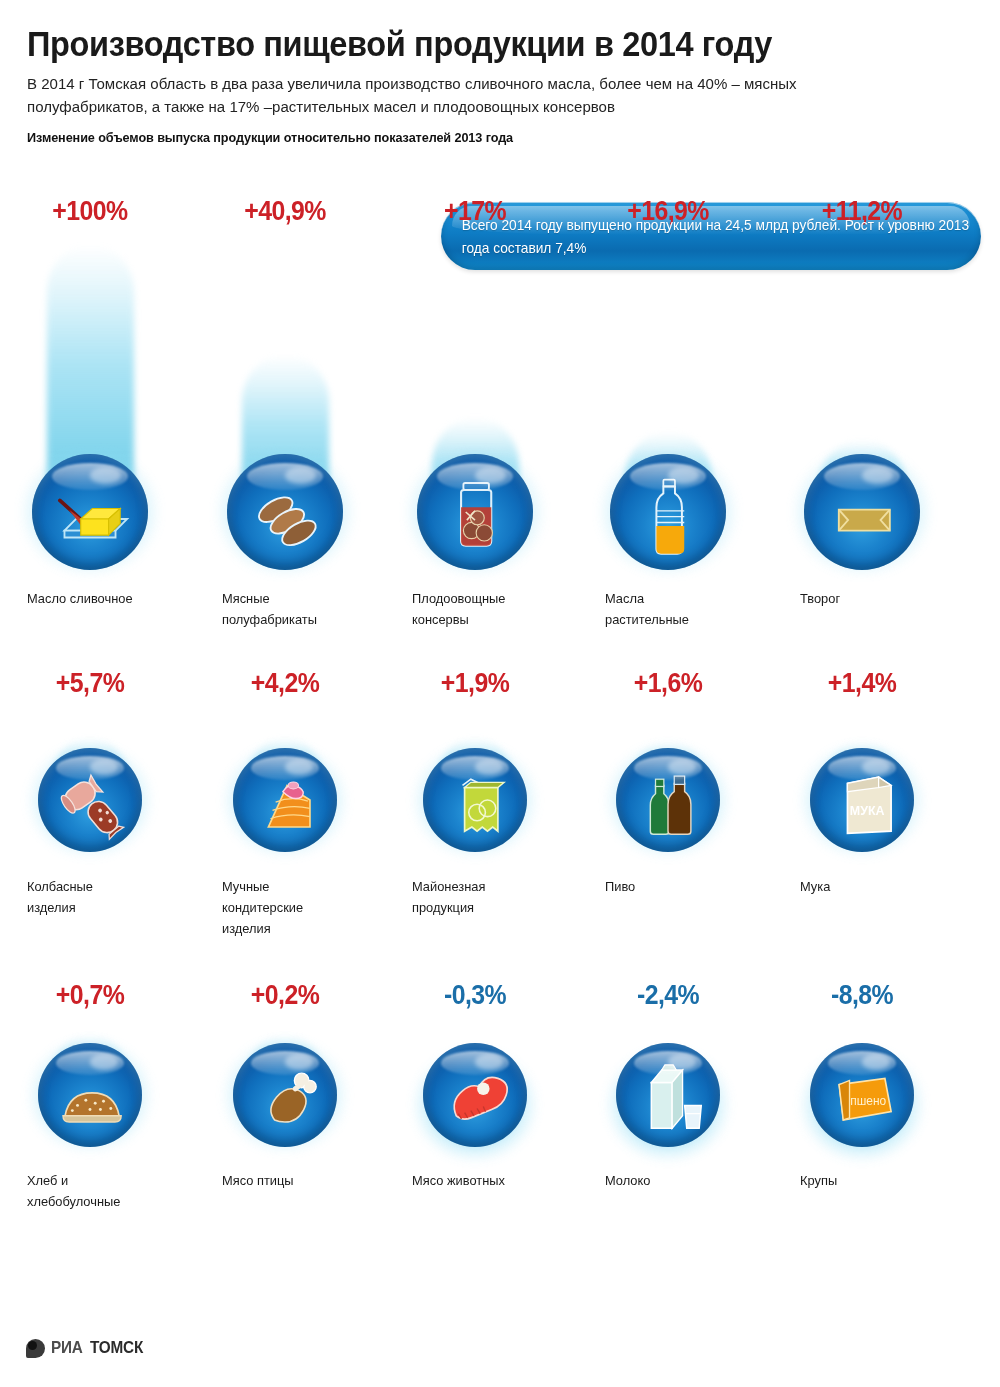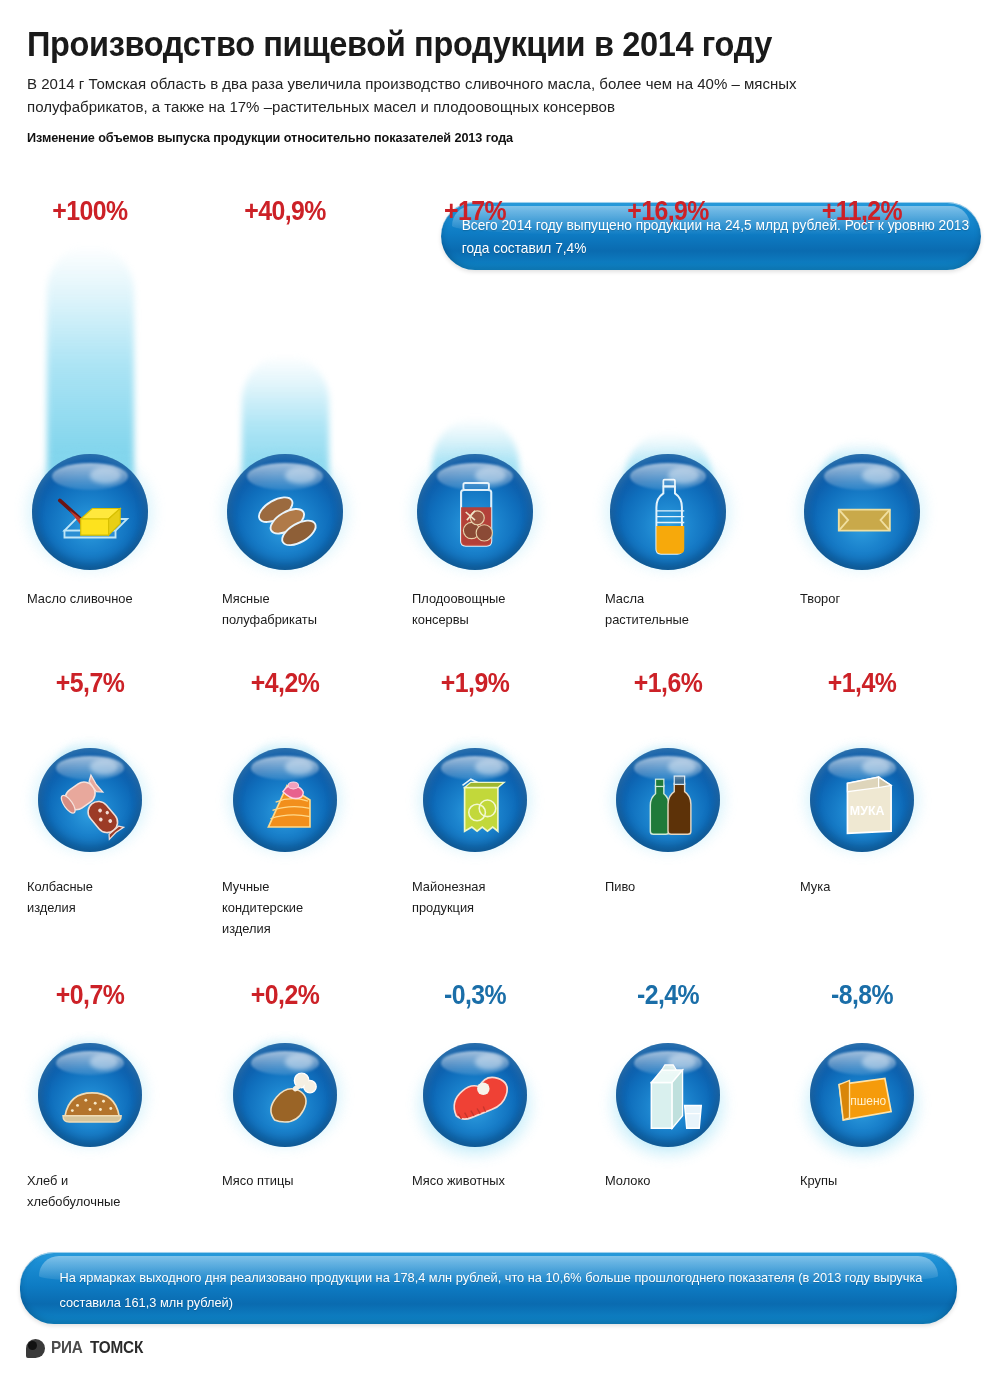--- a/index.html
+++ b/index.html
@@ -444,23 +444,20 @@
   </g>
         </svg>
         <span class="hl"></span>
         <span class="hl2"></span>
       </div>
       <div class="label" style="left: 800px; top: 1170px;">
         <div>Крупы</div>
       </div>
     </div>
 
-  <div class="pill" id="pill-bottom">
-    <div class="ptext">На ярмарках выходного дня реализовано продукции на 178,4 млн рублей, что на 10,6% больше прошлогоднего показателя (в 2013 году выручка составила 161,3 млн рублей)</div>
-  </div>
 
   <div class="logo">
     <span class="mark">
       <span class="drop"></span>
         <span class="dot"></span>
     </span>
     <span class="ria">РИА</span>
     <span class="tomsk">ТОМСК</span>
   </div>
 </div>

